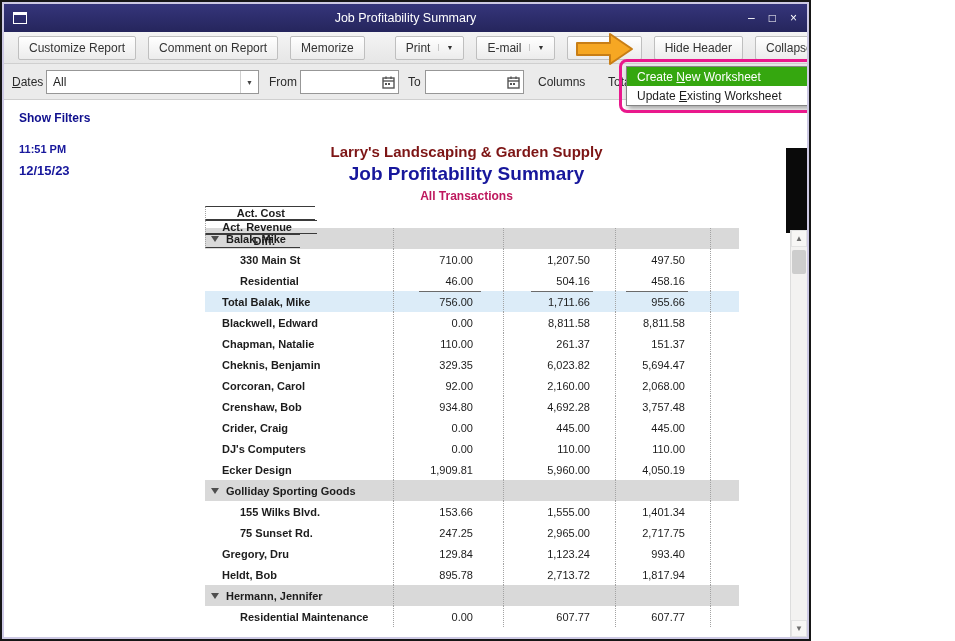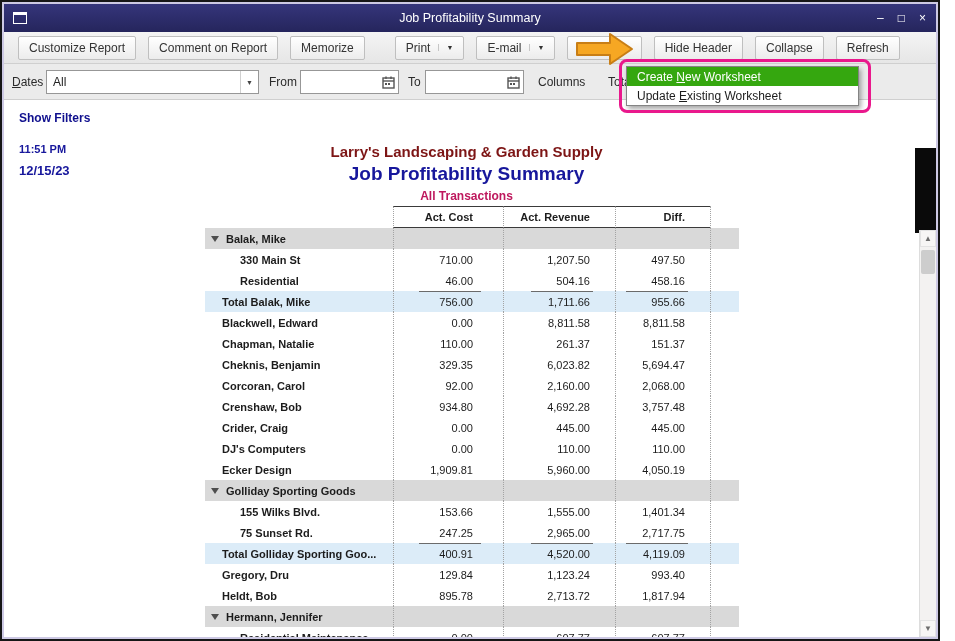--- a/index.html
+++ b/index.html
@@ -1,19 +1,19 @@
 <!DOCTYPE html>
 <html><head>
 <meta charset="utf-8">
 <style>
   * { margin:0; padding:0; box-sizing:border-box; }
   html,body { width:955px; height:641px; overflow:hidden; }
   body { font-family:"Liberation Sans", sans-serif; background:#fff; }
 
-  .window { position:relative; width:940px; height:641px; border:2px solid #161616; background:#ececec; }
+  .window { position:relative; width:811px; height:641px; border:2px solid #161616; background:#ececec; }
   .inner { position:absolute; inset:0; border:2px solid #cdc9e4; overflow:hidden; }
 
   
   .titlebar { position:absolute; left:0; top:0; right:0; height:28px;
               background:linear-gradient(#35357b,#25255c); color:#fff; z-index:10; }
   .titlebar-title { position:absolute; left:0; right:0; top:7px; text-align:center; font-size:12.5px; }
   .win-icon { position:absolute; left:9px; top:8px; width:14px; height:12px;
               border:1px solid #fff; box-shadow:inset 0 2px 0 #fff; }
   .win-controls { position:absolute; right:10px; top:6px; display:flex; gap:14px; font-size:12px; }
   .win-controls span { cursor:default; line-height:16px; }
@@ -54,21 +54,21 @@
   .stamp-date { position:absolute; left:15px; top:63px; font-size:13px; font-weight:bold; color:#17179c; }
   .rep-company { position:absolute; left:0; width:925px; top:43px; text-align:center;
                  font-size:15px; font-weight:bold; color:#7d1515; }
   .rep-title { position:absolute; left:0; width:925px; top:63px; text-align:center;
                font-size:19px; font-weight:bold; color:#17179c; }
   .rep-subtitle { position:absolute; left:0; width:925px; top:89px; text-align:center;
                   font-size:12px; font-weight:bold; color:#be185d; }
 
   .report-table { position:absolute; left:201px; top:106px; width:534px; font-size:11px; color:#1c1c1c; }
   .trow { display:flex; height:21px; }
-  .trow.thead { height:22px; }
+  .trow.thead { height:22px;flex-direction:column; }
   .cell { height:100%; display:flex; align-items:center; }
   .c-name { width:188px; padding-left:17px; font-weight:bold; }
   .c-cost { width:110px; justify-content:flex-end; padding-right:30px; }
   .c-rev  { width:112px; justify-content:flex-end; padding-right:25px; }
   .c-diff { width:95px;  justify-content:flex-end; padding-right:25px; }
   .c-spacer { width:27px; }
   .c-cost,.c-rev,.c-diff,.c-spacer { border-left:1px dotted #a3a3a3; }
   .thead .c-cost,.thead .c-rev,.thead .c-diff { border-top:1px solid #3a3a3a; border-bottom:1px solid #3a3a3a; font-weight:bold; }
   .row-group { background:#d9d9d9; }
   .row-group .c-name { padding-left:6px; }
@@ -363,30 +363,20 @@
             <div class="trow row-detail">
           <div class="cell c-name">
 
             <span>75 Sunset Rd.</span>
           </div>
           <div class="cell c-cost">247.25</div>
           <div class="cell c-rev">2,965.00</div>
           <div class="cell c-diff">2,717.75</div>
           <div class="cell c-spacer"></div>
         </div>
-            <div class="trow row-total">
-          <div class="cell c-name">
-
-            <span>Total Golliday Sporting Goo...</span>
-          </div>
-          <div class="cell c-cost">400.91</div>
-          <div class="cell c-rev">4,520.00</div>
-          <div class="cell c-diff">4,119.09</div>
-          <div class="cell c-spacer"></div>
-        </div>
             <div class="trow row-item">
           <div class="cell c-name">
 
             <span>Gregory, Dru</span>
           </div>
           <div class="cell c-cost">129.84</div>
           <div class="cell c-rev">1,123.24</div>
           <div class="cell c-diff">993.40</div>
           <div class="cell c-spacer"></div>
         </div>

